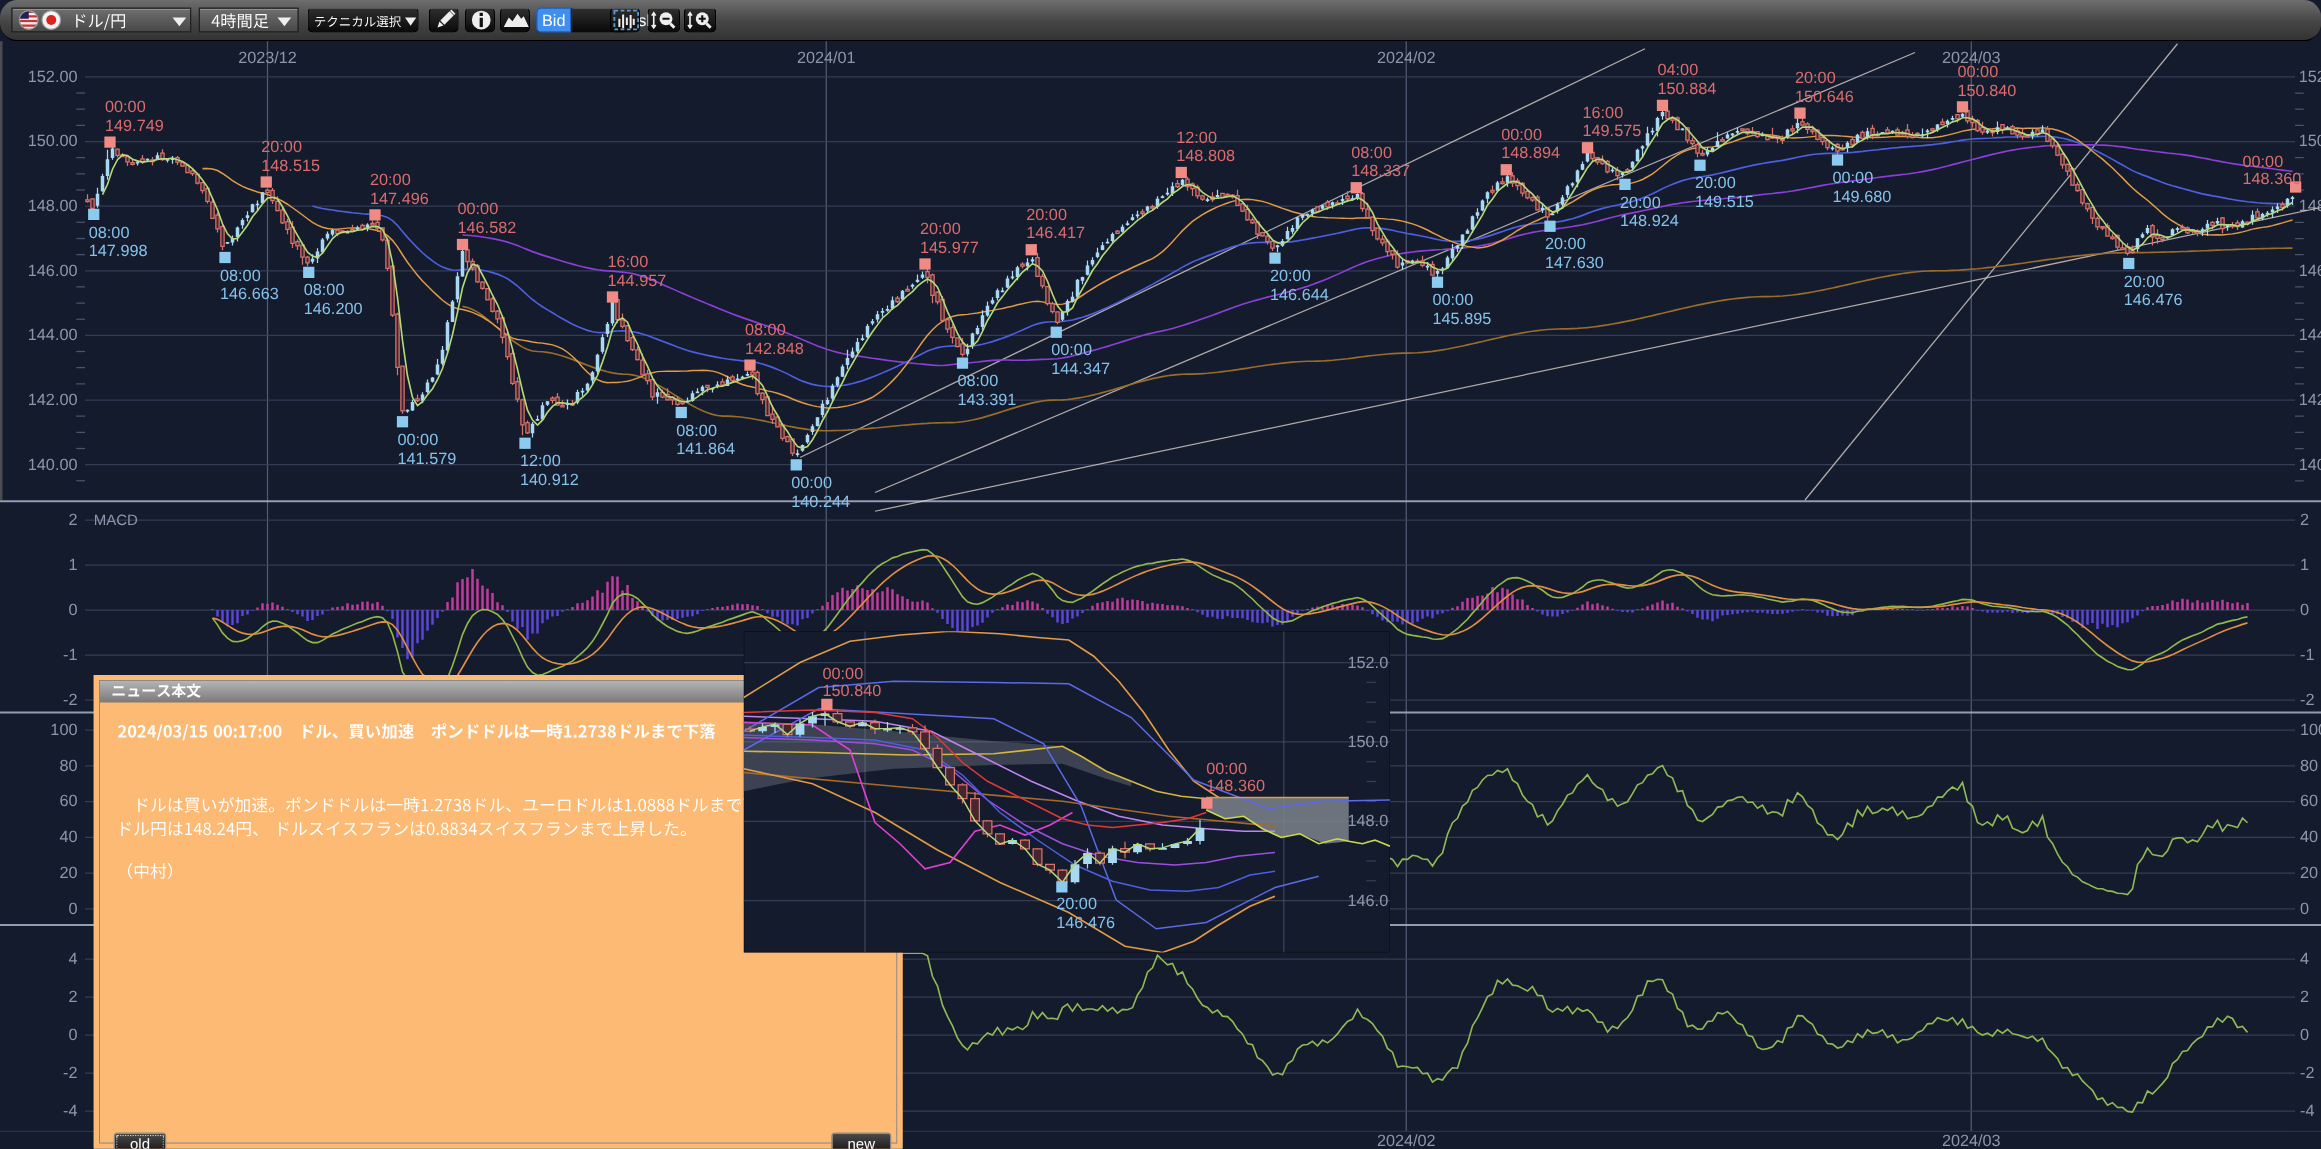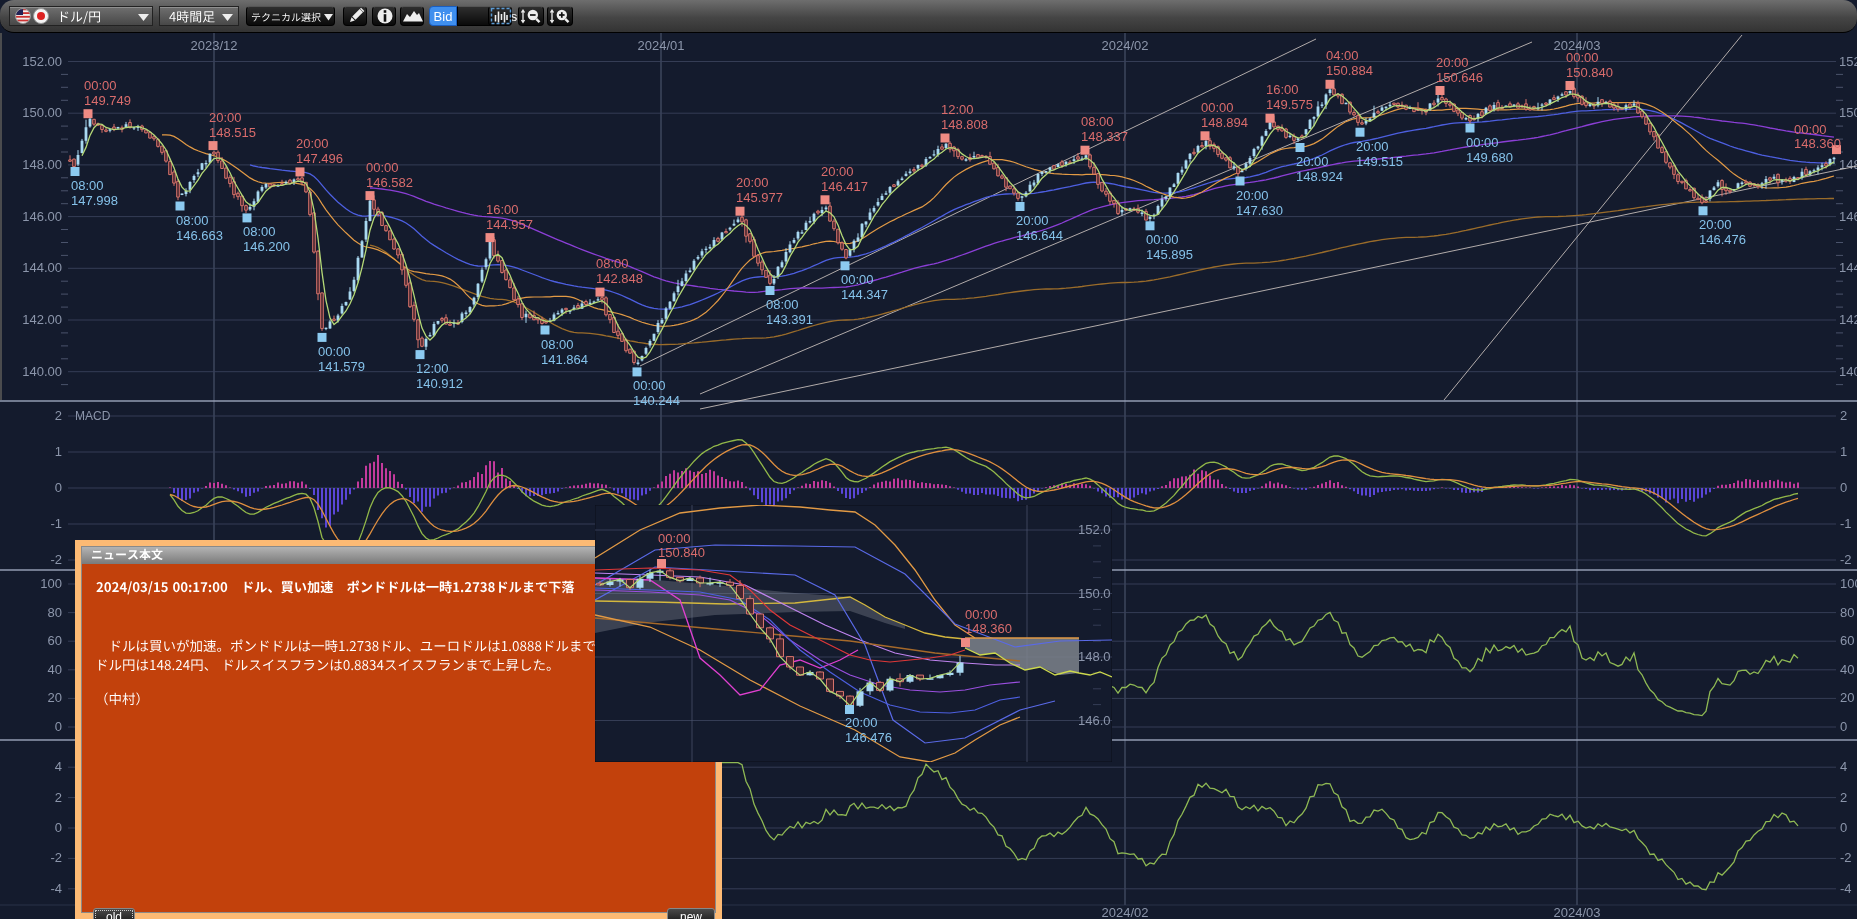--- a/index.html
+++ b/index.html
@@ -328,21 +328,21 @@
     <rect x="1832.0" y="145.1" width="9" height="9" fill="#ef8b84"></rect>
     <text x="1794.0" y="133.6" font-size="13" fill="#d96c6c" text-anchor="start" font-weight="normal" font-family="&quot;Liberation Sans&quot;, sans-serif">00:00</text>
     <text x="1794.0" y="147.6" font-size="13" fill="#d96c6c" text-anchor="start" font-weight="normal" font-family="&quot;Liberation Sans&quot;, sans-serif">148.360</text>
     <path d="M170.0 488.0V487.4M206.0 488.0V486.0M210.0 488.0V482.5M214.0 488.0V483.0M218.0 488.0V482.0M222.0 488.0V483.7M226.0 488.0V485.3M230.0 488.0V487.4M266.0 488.0V486.0M270.0 488.0V485.5M274.0 488.0V485.0M278.0 488.0V482.6M282.0 488.0V483.7M286.0 488.0V483.3M290.0 488.0V481.3M294.0 488.0V481.2M298.0 488.0V482.8M302.0 488.0V481.6M306.0 488.0V484.5M358.0 488.0V481.6M362.0 488.0V478.0M366.0 488.0V465.7M370.0 488.0V463.2M374.0 488.0V461.8M378.0 488.0V455.1M382.0 488.0V462.9M386.0 488.0V468.3M390.0 488.0V470.9M394.0 488.0V474.3M398.0 488.0V481.7M402.0 488.0V484.1M454.0 488.0V487.4M458.0 488.0V485.6M462.0 488.0V482.5M466.0 488.0V482.1M470.0 488.0V480.2M474.0 488.0V477.1M478.0 488.0V472.2M482.0 488.0V474.1M486.0 488.0V465.3M490.0 488.0V460.9M494.0 488.0V461.2M498.0 488.0V472.4M502.0 488.0V468.0M506.0 488.0V478.4M510.0 488.0V480.9M514.0 488.0V484.9M566.0 488.0V487.4M570.0 488.0V486.3M574.0 488.0V485.6M578.0 488.0V485.3M582.0 488.0V484.7M586.0 488.0V483.7M590.0 488.0V482.8M594.0 488.0V483.4M598.0 488.0V483.2M602.0 488.0V484.2M606.0 488.0V484.8M610.0 488.0V487.4M654.0 488.0V487.4M658.0 488.0V484.6M662.0 488.0V481.6M666.0 488.0V476.0M670.0 488.0V473.7M674.0 488.0V470.2M678.0 488.0V472.4M682.0 488.0V471.1M686.0 488.0V468.2M690.0 488.0V470.5M694.0 488.0V471.9M698.0 488.0V471.2M702.0 488.0V473.9M706.0 488.0V472.9M710.0 488.0V469.8M714.0 488.0V471.3M718.0 488.0V475.4M722.0 488.0V477.0M726.0 488.0V479.1M730.0 488.0V481.2M734.0 488.0V481.4M738.0 488.0V480.4M742.0 488.0V482.0M746.0 488.0V486.6M798.0 488.0V487.4M802.0 488.0V485.7M806.0 488.0V483.6M810.0 488.0V483.9M814.0 488.0V481.1M818.0 488.0V481.8M822.0 488.0V480.2M826.0 488.0V481.1M830.0 488.0V482.8M834.0 488.0V486.4M870.0 488.0V487.3M874.0 488.0V484.6M878.0 488.0V482.4M882.0 488.0V481.8M886.0 488.0V480.8M890.0 488.0V481.4M894.0 488.0V478.7M898.0 488.0V478.2M902.0 488.0V480.2M906.0 488.0V479.5M910.0 488.0V479.9M914.0 488.0V480.7M918.0 488.0V482.9M922.0 488.0V482.2M926.0 488.0V482.9M930.0 488.0V483.2M934.0 488.0V484.2M938.0 488.0V484.0M942.0 488.0V484.4M946.0 488.0V484.9M950.0 488.0V486.3M954.0 488.0V487.4M1046.0 488.0V487.2M1050.0 488.0V485.9M1054.0 488.0V485.2M1058.0 488.0V484.9M1062.0 488.0V483.3M1066.0 488.0V483.8M1070.0 488.0V484.7M1074.0 488.0V483.2M1078.0 488.0V484.5M1082.0 488.0V483.8M1086.0 488.0V484.3M1090.0 488.0V485.7M1162.0 488.0V486.2M1166.0 488.0V484.9M1170.0 488.0V481.3M1174.0 488.0V478.3M1178.0 488.0V478.2M1182.0 488.0V476.5M1186.0 488.0V476.3M1190.0 488.0V474.7M1194.0 488.0V469.5M1198.0 488.0V473.7M1202.0 488.0V470.2M1206.0 488.0V471.3M1210.0 488.0V475.5M1214.0 488.0V479.4M1218.0 488.0V479.5M1222.0 488.0V484.0M1226.0 488.0V486.4M1262.0 488.0V486.2M1266.0 488.0V483.6M1270.0 488.0V481.2M1274.0 488.0V483.4M1278.0 488.0V482.6M1282.0 488.0V484.2M1286.0 488.0V485.2M1290.0 488.0V486.9M1310.0 488.0V487.4M1314.0 488.0V486.7M1318.0 488.0V485.0M1322.0 488.0V483.5M1326.0 488.0V481.9M1330.0 488.0V480.3M1334.0 488.0V482.9M1338.0 488.0V482.1M1342.0 488.0V485.3M1346.0 488.0V486.7M1442.0 488.0V487.4M1494.0 488.0V487.4M1498.0 488.0V487.4M1502.0 488.0V487.3M1506.0 488.0V487.1M1510.0 488.0V486.8M1514.0 488.0V486.4M1518.0 488.0V487.2M1522.0 488.0V487.2M1526.0 488.0V487.4M1530.0 488.0V487.4M1542.0 488.0V487.4M1546.0 488.0V487.2M1550.0 488.0V486.4M1554.0 488.0V486.2M1558.0 488.0V486.4M1562.0 488.0V485.0M1566.0 488.0V485.8M1570.0 488.0V484.8M1574.0 488.0V485.2M1578.0 488.0V486.4M1718.0 488.0V485.8M1722.0 488.0V484.8M1726.0 488.0V484.7M1730.0 488.0V484.0M1734.0 488.0V482.9M1738.0 488.0V480.4M1742.0 488.0V481.5M1746.0 488.0V478.9M1750.0 488.0V479.5M1754.0 488.0V481.9M1758.0 488.0V480.1M1762.0 488.0V482.2M1766.0 488.0V481.7M1770.0 488.0V480.0M1774.0 488.0V481.2M1778.0 488.0V479.7M1782.0 488.0V481.5M1786.0 488.0V482.5M1790.0 488.0V481.7M1794.0 488.0V483.8M1798.0 488.0V482.4" stroke="#c23a9c" stroke-width="2.0" fill="none"></path>
     <path d="M174.0 488.0V493.1M178.0 488.0V498.2M182.0 488.0V501.0M186.0 488.0V499.9M190.0 488.0V498.6M194.0 488.0V492.8M198.0 488.0V491.5M202.0 488.0V488.6M234.0 488.0V489.6M238.0 488.0V491.3M242.0 488.0V493.2M246.0 488.0V496.7M250.0 488.0V496.0M254.0 488.0V492.7M258.0 488.0V491.5M262.0 488.0V488.6M310.0 488.0V488.9M314.0 488.0V495.1M318.0 488.0V510.0M322.0 488.0V518.3M326.0 488.0V527.4M330.0 488.0V526.1M334.0 488.0V514.6M338.0 488.0V511.8M342.0 488.0V504.6M346.0 488.0V499.7M350.0 488.0V494.3M354.0 488.0V489.4M406.0 488.0V489.6M410.0 488.0V497.1M414.0 488.0V503.1M418.0 488.0V501.6M422.0 488.0V511.7M426.0 488.0V506.8M430.0 488.0V506.7M434.0 488.0V498.5M438.0 488.0V495.6M442.0 488.0V493.2M446.0 488.0V492.7M450.0 488.0V489.4M518.0 488.0V489.1M522.0 488.0V492.6M526.0 488.0V496.3M530.0 488.0V496.3M534.0 488.0V495.9M538.0 488.0V495.9M542.0 488.0V495.2M546.0 488.0V494.1M550.0 488.0V493.4M554.0 488.0V493.0M558.0 488.0V491.4M562.0 488.0V488.7M614.0 488.0V490.5M618.0 488.0V493.4M622.0 488.0V493.3M626.0 488.0V497.4M630.0 488.0V499.5M634.0 488.0V499.4M638.0 488.0V500.3M642.0 488.0V495.4M646.0 488.0V494.3M650.0 488.0V490.7M750.0 488.0V490.2M754.0 488.0V495.2M758.0 488.0V499.1M762.0 488.0V502.3M766.0 488.0V505.8M770.0 488.0V504.5M774.0 488.0V507.4M778.0 488.0V501.6M782.0 488.0V500.4M786.0 488.0V498.2M790.0 488.0V493.9M794.0 488.0V490.2M838.0 488.0V491.0M842.0 488.0V493.7M846.0 488.0V498.0M850.0 488.0V499.1M854.0 488.0V498.3M858.0 488.0V494.8M862.0 488.0V493.1M866.0 488.0V490.4M958.0 488.0V489.7M962.0 488.0V491.8M966.0 488.0V493.7M970.0 488.0V493.4M974.0 488.0V494.9M978.0 488.0V495.1M982.0 488.0V493.0M986.0 488.0V494.4M990.0 488.0V494.4M994.0 488.0V494.5M998.0 488.0V496.0M1002.0 488.0V497.7M1006.0 488.0V498.1M1010.0 488.0V498.6M1014.0 488.0V498.0M1018.0 488.0V501.2M1022.0 488.0V499.9M1026.0 488.0V499.8M1030.0 488.0V497.0M1034.0 488.0V493.4M1038.0 488.0V491.8M1042.0 488.0V488.6M1094.0 488.0V488.6M1098.0 488.0V491.4M1102.0 488.0V493.3M1106.0 488.0V496.4M1110.0 488.0V497.7M1114.0 488.0V497.3M1118.0 488.0V497.3M1122.0 488.0V499.6M1126.0 488.0V498.6M1130.0 488.0V498.9M1134.0 488.0V497.4M1138.0 488.0V495.0M1142.0 488.0V493.2M1146.0 488.0V494.6M1150.0 488.0V491.4M1154.0 488.0V490.6M1158.0 488.0V488.9M1230.0 488.0V489.1M1234.0 488.0V491.6M1238.0 488.0V492.9M1242.0 488.0V493.1M1246.0 488.0V493.1M1250.0 488.0V491.1M1254.0 488.0V489.9M1258.0 488.0V488.6M1294.0 488.0V488.6M1298.0 488.0V489.5M1302.0 488.0V489.7M1306.0 488.0V489.9M1350.0 488.0V489.2M1354.0 488.0V491.2M1358.0 488.0V494.1M1362.0 488.0V495.5M1366.0 488.0V495.6M1370.0 488.0V496.9M1374.0 488.0V495.0M1378.0 488.0V492.4M1382.0 488.0V491.9M1386.0 488.0V491.3M1390.0 488.0V490.9M1394.0 488.0V490.1M1398.0 488.0V489.8M1402.0 488.0V489.3M1406.0 488.0V490.4M1410.0 488.0V490.0M1414.0 488.0V490.7M1418.0 488.0V491.1M1422.0 488.0V491.1M1426.0 488.0V491.0M1430.0 488.0V490.4M1434.0 488.0V489.3M1438.0 488.0V488.6M1446.0 488.0V488.6M1450.0 488.0V488.6M1454.0 488.0V490.0M1458.0 488.0V490.1M1462.0 488.0V492.5M1466.0 488.0V492.9M1470.0 488.0V492.8M1474.0 488.0V492.3M1478.0 488.0V492.5M1482.0 488.0V492.1M1486.0 488.0V489.5M1490.0 488.0V489.1M1534.0 488.0V488.6M1538.0 488.0V488.6M1582.0 488.0V488.6M1586.0 488.0V489.1M1590.0 488.0V490.2M1594.0 488.0V489.9M1598.0 488.0V490.1M1602.0 488.0V489.9M1606.0 488.0V489.4M1610.0 488.0V490.3M1614.0 488.0V489.9M1618.0 488.0V490.2M1622.0 488.0V490.5M1626.0 488.0V489.6M1630.0 488.0V489.5M1634.0 488.0V489.2M1638.0 488.0V490.1M1642.0 488.0V491.3M1646.0 488.0V491.4M1650.0 488.0V493.6M1654.0 488.0V494.5M1658.0 488.0V497.6M1662.0 488.0V498.3M1666.0 488.0V502.4M1670.0 488.0V499.8M1674.0 488.0V498.4M1678.0 488.0V503.2M1682.0 488.0V498.9M1686.0 488.0V501.7M1690.0 488.0V499.9M1694.0 488.0V501.7M1698.0 488.0V498.5M1702.0 488.0V497.7M1706.0 488.0V494.5M1710.0 488.0V492.3M1714.0 488.0V489.0" stroke="#5a46d8" stroke-width="2.0" fill="none"></path>
     <polyline points="170.0,494.5 174.0,499.9 178.0,506.3 182.0,510.5 186.0,513.1 190.0,513.4 194.0,512.5 198.0,510.8 202.0,507.8 206.0,505.2 210.0,501.4 214.0,498.4 218.0,496.9 222.0,497.0 226.0,498.5 230.0,500.4 234.0,503.5 238.0,506.2 242.0,509.5 246.0,512.5 250.0,514.1 254.0,514.1 258.0,512.3 262.0,509.9 266.0,507.2 270.0,505.4 274.0,503.4 278.0,501.8 282.0,500.1 286.0,498.4 290.0,497.2 294.0,495.4 298.0,494.0 302.0,493.3 306.0,494.2 310.0,498.4 314.0,507.7 318.0,521.5 322.0,537.5 326.0,543.8 330.0,543.8 334.0,543.8 338.0,543.8 342.0,543.8 346.0,543.8 350.0,543.8 354.0,543.8 358.0,542.6 362.0,532.4 366.0,520.6 370.0,507.7 374.0,498.8 378.0,492.5 382.0,489.3 386.0,487.6 390.0,487.8 394.0,489.4 398.0,491.6 402.0,495.7 406.0,501.3 410.0,509.0 414.0,516.8 418.0,525.9 422.0,533.6 426.0,538.0 430.0,540.2 434.0,539.6 438.0,538.0 442.0,536.0 446.0,534.6 450.0,533.0 454.0,530.9 458.0,528.9 462.0,525.3 466.0,521.9 470.0,518.0 474.0,513.1 478.0,506.7 482.0,499.2 486.0,491.5 490.0,482.6 494.0,477.9 498.0,475.3 502.0,475.2 506.0,476.4 510.0,478.8 514.0,482.7 518.0,486.6 522.0,491.8 526.0,495.2 530.0,498.4 534.0,501.2 538.0,503.2 542.0,505.1 546.0,506.2 550.0,506.7 554.0,505.9 558.0,504.8 562.0,503.1 566.0,501.7 570.0,500.5 574.0,499.0 578.0,497.8 582.0,496.0 586.0,494.7 590.0,493.3 594.0,491.9 598.0,490.4 602.0,489.3 606.0,490.9 610.0,492.8 614.0,496.4 618.0,499.5 622.0,502.8 626.0,506.8 630.0,510.0 634.0,513.8 638.0,516.5 642.0,517.2 646.0,516.2 650.0,513.9 654.0,510.6 658.0,506.1 662.0,501.9 666.0,496.6 670.0,491.2 674.0,485.6 678.0,480.1 682.0,475.1 686.0,470.1 690.0,465.9 694.0,461.2 698.0,457.3 702.0,453.6 706.0,450.8 710.0,448.7 714.0,446.3 718.0,445.2 722.0,443.4 726.0,442.3 730.0,441.4 734.0,440.5 738.0,439.7 742.0,440.0 746.0,443.1 750.0,446.9 754.0,452.7 758.0,458.8 762.0,464.9 766.0,471.2 770.0,477.3 774.0,481.5 778.0,482.9 782.0,483.4 786.0,482.1 790.0,480.0 794.0,477.7 798.0,474.7 802.0,472.5 806.0,469.5 810.0,467.1 814.0,464.2 818.0,462.1 822.0,460.3 826.0,458.7 830.0,460.1 834.0,462.7 838.0,467.3 842.0,472.1 846.0,477.5 850.0,480.5 854.0,481.5 858.0,481.9 862.0,480.0 866.0,478.3 870.0,475.6 874.0,472.9 878.0,470.0 882.0,467.0 886.0,464.4 890.0,461.6 894.0,459.7 898.0,457.6 902.0,455.9 906.0,454.2 910.0,452.9 914.0,452.0 918.0,450.9 922.0,450.7 926.0,449.7 930.0,449.1 934.0,448.6 938.0,447.8 942.0,447.7 946.0,447.2 950.0,448.1 954.0,449.6 958.0,452.1 962.0,454.9 966.0,457.5 970.0,459.9 974.0,461.6 978.0,463.4 982.0,464.9 986.0,466.4 990.0,469.1 994.0,472.1 998.0,475.8 1002.0,479.2 1006.0,483.4 1010.0,487.0 1014.0,490.6 1018.0,494.2 1022.0,496.6 1026.0,497.8 1030.0,497.3 1034.0,496.5 1038.0,494.4 1042.0,492.3 1046.0,490.5 1050.0,488.5 1054.0,487.2 1058.0,485.4 1062.0,484.2 1066.0,482.7 1070.0,481.8 1074.0,480.5 1078.0,479.6 1082.0,478.9 1086.0,478.0 1090.0,479.2 1094.0,481.4 1098.0,484.9 1102.0,488.7 1106.0,492.2 1110.0,496.0 1114.0,499.3 1118.0,503.4 1122.0,505.8 1126.0,507.5 1130.0,508.3 1134.0,508.9 1138.0,509.6 1142.0,510.0 1146.0,511.2 1150.0,511.4 1154.0,510.9 1158.0,508.9 1162.0,505.9 1166.0,503.0 1170.0,499.1 1174.0,495.4 1178.0,490.5 1182.0,486.2 1186.0,481.4 1190.0,476.6 1194.0,472.8 1198.0,468.9 1202.0,466.1 1206.0,463.3 1210.0,462.3 1214.0,462.1 1218.0,463.2 1222.0,465.0 1226.0,466.9 1230.0,469.9 1234.0,472.2 1238.0,475.4 1242.0,477.6 1246.0,478.2 1250.0,477.9 1254.0,476.4 1258.0,474.9 1262.0,472.3 1266.0,469.6 1270.0,466.2 1274.0,464.6 1278.0,464.0 1282.0,464.0 1286.0,465.4 1290.0,466.4 1294.0,468.2 1298.0,469.5 1302.0,470.5 1306.0,470.2 1310.0,468.7 1314.0,467.3 1318.0,464.8 1322.0,462.7 1326.0,459.8 1330.0,457.0 1334.0,456.0 1338.0,455.8 1342.0,457.2 1346.0,458.6 1350.0,461.5 1354.0,464.5 1358.0,468.3 1362.0,471.7 1366.0,474.1 1370.0,475.8 1374.0,476.3 1378.0,476.8 1382.0,476.5 1386.0,476.4 1390.0,476.0 1394.0,475.8 1398.0,476.2 1402.0,476.6 1406.0,477.5 1410.0,478.0 1414.0,479.2 1418.0,480.0 1422.0,480.8 1426.0,481.7 1430.0,481.1 1434.0,480.9 1438.0,479.8 1442.0,479.3 1446.0,479.6 1450.0,480.2 1454.0,481.7 1458.0,483.3 1462.0,485.4 1466.0,487.0 1470.0,488.8 1474.0,489.8 1478.0,489.9 1482.0,490.2 1486.0,489.0 1490.0,488.6 1494.0,487.4 1498.0,487.0 1502.0,486.5 1506.0,485.9 1510.0,485.5 1514.0,485.0 1518.0,485.2 1522.0,485.0 1526.0,485.4 1530.0,485.7 1534.0,485.9 1538.0,485.9 1542.0,485.4 1546.0,485.0 1550.0,484.0 1554.0,483.3 1558.0,482.3 1562.0,481.3 1566.0,480.6 1570.0,479.5 1574.0,479.7 1578.0,480.1 1582.0,481.6 1586.0,483.0 1590.0,484.0 1594.0,485.0 1598.0,485.2 1602.0,485.7 1606.0,485.9 1610.0,486.8 1614.0,487.7 1618.0,488.6 1622.0,489.2 1626.0,489.1 1630.0,489.4 1634.0,488.9 1638.0,490.1 1642.0,491.7 1646.0,494.0 1650.0,497.0 1654.0,500.0 1658.0,504.1 1662.0,507.8 1666.0,512.1 1670.0,515.9 1674.0,519.8 1678.0,523.6 1682.0,526.2 1686.0,529.0 1690.0,530.9 1694.0,533.2 1698.0,534.5 1702.0,535.7 1706.0,535.8 1710.0,533.7 1714.0,531.0 1718.0,527.6 1722.0,525.6 1726.0,523.8 1730.0,522.2 1734.0,520.1 1738.0,517.1 1742.0,514.4 1746.0,511.9 1750.0,510.3 1754.0,508.6 1758.0,507.2 1762.0,505.5 1766.0,503.2 1770.0,501.4 1774.0,499.3 1778.0,498.5 1782.0,497.3 1786.0,496.3 1790.0,495.6 1794.0,494.2 1798.0,493.5" fill="none" stroke="#92b849" stroke-width="1.3" opacity="1.00"></polyline>
     <polyline points="170.0,494.5 174.0,495.5 178.0,497.7 182.0,500.3 186.0,502.8 190.0,505.0 194.0,506.5 198.0,507.3 202.0,507.4 206.0,507.0 210.0,505.9 214.0,504.4 218.0,502.9 222.0,501.7 226.0,501.1 230.0,500.9 234.0,501.5 238.0,502.4 242.0,503.8 246.0,505.6 250.0,507.3 254.0,508.6 258.0,509.4 262.0,509.5 266.0,509.0 270.0,508.3 274.0,507.3 278.0,506.2 282.0,505.0 286.0,503.7 290.0,502.4 294.0,501.0 298.0,499.6 302.0,498.3 306.0,497.5 310.0,497.7 314.0,499.7 318.0,504.1 322.0,510.7 326.0,518.5 330.0,526.1 334.0,533.3 338.0,539.5 342.0,542.0 346.0,542.0 350.0,542.0 354.0,542.0 358.0,542.0 362.0,542.0 366.0,540.4 370.0,533.8 374.0,526.8 378.0,520.0 382.0,513.8 386.0,508.6 390.0,504.4 394.0,501.4 398.0,499.5 402.0,498.7 406.0,499.2 410.0,501.2 414.0,504.3 418.0,508.6 422.0,513.6 426.0,518.5 430.0,522.8 434.0,526.2 438.0,528.5 442.0,530.0 446.0,530.9 450.0,531.4 454.0,531.3 458.0,530.8 462.0,529.7 466.0,528.1 470.0,526.1 474.0,523.5 478.0,520.1 482.0,515.9 486.0,511.1 490.0,505.4 494.0,499.9 498.0,495.0 502.0,491.0 506.0,488.1 510.0,486.2 514.0,485.5 518.0,485.8 522.0,487.0 526.0,488.6 530.0,490.6 534.0,492.7 538.0,494.8 542.0,496.9 546.0,498.7 550.0,500.3 554.0,501.4 558.0,502.1 562.0,502.3 566.0,502.2 570.0,501.9 574.0,501.3 578.0,500.6 582.0,499.7 586.0,498.7 590.0,497.6 594.0,496.5 598.0,495.3 602.0,494.1 606.0,493.4 610.0,493.3 614.0,493.9 618.0,495.0 622.0,496.6 626.0,498.6 630.0,500.9 634.0,503.5 638.0,506.1 642.0,508.3 646.0,509.9 650.0,510.7 654.0,510.7 658.0,509.8 662.0,508.2 666.0,505.9 670.0,502.9 674.0,499.5 678.0,495.6 682.0,491.5 686.0,487.2 690.0,482.9 694.0,478.6 698.0,474.3 702.0,470.2 706.0,466.3 710.0,462.8 714.0,459.5 718.0,456.6 722.0,454.0 726.0,451.6 730.0,449.6 734.0,447.8 738.0,446.2 742.0,444.9 746.0,444.6 750.0,445.0 754.0,446.6 758.0,449.0 762.0,452.2 766.0,456.0 770.0,460.3 774.0,464.5 778.0,468.2 782.0,471.2 786.0,473.4 790.0,474.7 794.0,475.3 798.0,475.2 802.0,474.7 806.0,473.6 810.0,472.3 814.0,470.7 818.0,469.0 822.0,467.2 826.0,465.5 830.0,464.4 834.0,464.1 838.0,464.7 842.0,466.2 846.0,468.5 850.0,470.9 854.0,473.0 858.0,474.8 862.0,475.8 866.0,476.3 870.0,476.2 874.0,475.5 878.0,474.4 882.0,472.9 886.0,471.2 890.0,469.3 894.0,467.4 898.0,465.4 902.0,463.5 906.0,461.7 910.0,459.9 914.0,458.3 918.0,456.8 922.0,455.6 926.0,454.4 930.0,453.4 934.0,452.4 938.0,451.5 942.0,450.8 946.0,450.0 950.0,449.7 954.0,449.7 958.0,450.1 962.0,451.1 966.0,452.4 970.0,453.9 974.0,455.4 978.0,457.0 982.0,458.6 986.0,460.2 990.0,461.9 994.0,464.0 998.0,466.3 1002.0,468.9 1006.0,471.8 1010.0,474.8 1014.0,478.0 1018.0,481.2 1022.0,484.3 1026.0,487.0 1030.0,489.1 1034.0,490.5 1038.0,491.3 1042.0,491.5 1046.0,491.3 1050.0,490.7 1054.0,490.0 1058.0,489.1 1062.0,488.1 1066.0,487.0 1070.0,486.0 1074.0,484.9 1078.0,483.9 1082.0,482.9 1086.0,481.9 1090.0,481.3 1094.0,481.4 1098.0,482.1 1102.0,483.4 1106.0,485.1 1110.0,487.3 1114.0,489.7 1118.0,492.5 1122.0,495.1 1126.0,497.6 1130.0,499.8 1134.0,501.6 1138.0,503.2 1142.0,504.5 1146.0,505.9 1150.0,507.0 1154.0,507.8 1158.0,508.0 1162.0,507.6 1166.0,506.6 1170.0,505.1 1174.0,503.2 1178.0,500.7 1182.0,497.8 1186.0,494.5 1190.0,490.9 1194.0,487.3 1198.0,483.6 1202.0,480.1 1206.0,476.8 1210.0,473.9 1214.0,471.5 1218.0,469.9 1222.0,468.9 1226.0,468.5 1230.0,468.8 1234.0,469.5 1238.0,470.7 1242.0,472.0 1246.0,473.3 1250.0,474.2 1254.0,474.7 1258.0,474.7 1262.0,474.2 1266.0,473.3 1270.0,471.9 1274.0,470.4 1278.0,469.1 1282.0,468.1 1286.0,467.6 1290.0,467.3 1294.0,467.5 1298.0,467.9 1302.0,468.4 1306.0,468.8 1310.0,468.8 1314.0,468.5 1318.0,467.7 1322.0,466.7 1326.0,465.3 1330.0,463.7 1334.0,462.1 1338.0,460.9 1342.0,460.1 1346.0,459.8 1350.0,460.2 1354.0,461.0 1358.0,462.5 1362.0,464.3 1366.0,466.3 1370.0,468.2 1374.0,469.8 1378.0,471.2 1382.0,472.3 1386.0,473.1 1390.0,473.7 1394.0,474.1 1398.0,474.5 1402.0,474.9 1406.0,475.5 1410.0,476.0 1414.0,476.6 1418.0,477.3 1422.0,478.0 1426.0,478.7 1430.0,479.2 1434.0,479.5 1438.0,479.6 1442.0,479.6 1446.0,479.6 1450.0,479.7 1454.0,480.1 1458.0,480.7 1462.0,481.7 1466.0,482.7 1470.0,484.0 1474.0,485.1 1478.0,486.1 1482.0,486.9 1486.0,487.3 1490.0,487.6 1494.0,487.5 1498.0,487.4 1502.0,487.3 1506.0,487.0 1510.0,486.7 1514.0,486.4 1518.0,486.1 1522.0,485.9 1526.0,485.8 1530.0,485.8 1534.0,485.8 1538.0,485.8 1542.0,485.7 1546.0,485.6 1550.0,485.3 1554.0,484.9 1558.0,484.4 1562.0,483.7 1566.0,483.1 1570.0,482.4 1574.0,481.9 1578.0,481.5 1582.0,481.5 1586.0,481.8 1590.0,482.3 1594.0,482.8 1598.0,483.3 1602.0,483.8 1606.0,484.2 1610.0,484.7 1614.0,485.3 1618.0,486.0 1622.0,486.6 1626.0,487.1 1630.0,487.6 1634.0,487.8 1638.0,488.3 1642.0,489.0 1646.0,490.0 1650.0,491.4 1654.0,493.1 1658.0,495.3 1662.0,497.8 1666.0,500.7 1670.0,503.7 1674.0,506.9 1678.0,510.3 1682.0,513.5 1686.0,516.6 1690.0,519.4 1694.0,522.2 1698.0,524.6 1702.0,526.9 1706.0,528.7 1710.0,529.7 1714.0,529.9 1718.0,529.4 1722.0,528.7 1726.0,527.7 1730.0,526.6 1734.0,525.3 1738.0,523.7 1742.0,521.8 1746.0,519.8 1750.0,517.9 1754.0,516.1 1758.0,514.3 1762.0,512.5 1766.0,510.7 1770.0,508.8 1774.0,506.9 1778.0,505.2 1782.0,503.6 1786.0,502.2 1790.0,500.9 1794.0,499.5 1798.0,498.3" fill="none" stroke="#df8f3f" stroke-width="1.3" opacity="1.00"></polyline>
     <polyline points="126.0,622.0 130.0,626.7 134.0,626.5 138.0,626.1 142.0,630.9 146.0,635.8 150.0,643.4 154.0,644.3 158.0,654.3 162.0,661.1 166.0,669.4 170.0,679.5 174.0,684.5 178.0,691.2 182.0,687.0 186.0,683.3 190.0,673.1 194.0,666.9 198.0,663.0 202.0,654.8 206.0,654.5 210.0,646.7 214.0,647.1 218.0,653.7 222.0,660.9 226.0,668.4 230.0,672.1 234.0,678.9 238.0,680.1 242.0,684.9 246.0,687.1 250.0,683.0 254.0,676.2 258.0,666.0 262.0,661.6 266.0,658.7 270.0,661.2 274.0,659.1 278.0,659.6 282.0,658.2 286.0,655.9 290.0,657.7 294.0,652.7 298.0,652.9 302.0,656.5 306.0,667.5 310.0,684.6 314.0,698.9 318.0,707.0 322.0,711.1 326.0,710.4 330.0,705.3 334.0,704.2 338.0,700.2 342.0,692.0 346.0,688.7 350.0,680.5 354.0,672.0 358.0,659.0 362.0,650.9 366.0,642.6 370.0,635.6 374.0,640.3 378.0,643.0 382.0,648.9 386.0,651.5 390.0,656.0 394.0,660.3 398.0,663.1 402.0,669.4 406.0,675.1 410.0,681.9 414.0,685.3 418.0,690.2 422.0,691.6 426.0,686.7 430.0,684.2 434.0,677.2 438.0,675.2 442.0,674.7 446.0,676.2 450.0,676.2 454.0,675.0 458.0,675.2 462.0,667.4 466.0,666.5 470.0,661.9 474.0,655.0 478.0,646.0 482.0,638.4 486.0,633.5 490.0,626.6 494.0,637.4 498.0,641.2 502.0,648.7 506.0,653.0 510.0,657.6 514.0,664.2 518.0,666.5 522.0,672.5 526.0,670.0 530.0,671.8 534.0,672.9 538.0,672.9 542.0,674.8 546.0,673.3 550.0,672.0 554.0,666.1 558.0,664.7 562.0,661.0 566.0,661.3 570.0,661.8 574.0,658.7 578.0,659.3 582.0,654.1 586.0,655.2 590.0,653.1 594.0,651.3 598.0,648.6 602.0,649.6 606.0,668.3 610.0,672.8 614.0,682.7 618.0,684.6 622.0,688.2 626.0,693.1 630.0,694.3 634.0,698.3 638.0,698.3 642.0,687.9 646.0,676.7 650.0,668.1 654.0,660.5 658.0,650.5 662.0,648.0 666.0,639.4 670.0,635.2 674.0,630.2 678.0,626.6 682.0,624.2 686.0,620.8 690.0,619.5 694.0,615.6 698.0,614.2 702.0,612.3 706.0,611.4 710.0,610.8 714.0,608.5 718.0,610.4 722.0,607.4 726.0,607.2 730.0,605.9 734.0,604.7 738.0,603.5 742.0,607.7 746.0,629.7 750.0,636.3 754.0,652.0 758.0,657.9 762.0,663.2 766.0,668.5 770.0,672.6 774.0,668.0 778.0,657.0 782.0,653.3 786.0,645.8 790.0,640.9 794.0,638.2 798.0,633.6 802.0,633.8 806.0,628.6 810.0,627.7 814.0,624.0 818.0,623.6 822.0,622.1 826.0,620.8 830.0,638.1 834.0,646.0 838.0,658.2 842.0,662.9 846.0,668.7 850.0,661.3 854.0,654.6 858.0,652.1 862.0,643.0 866.0,641.6 870.0,636.3 874.0,633.9 878.0,630.8 882.0,627.9 886.0,626.5 890.0,623.6 894.0,623.4 898.0,620.8 902.0,619.6 906.0,617.4 910.0,616.5 914.0,615.9 918.0,613.6 922.0,615.3 926.0,612.1 930.0,611.3 934.0,610.1 938.0,608.0 942.0,608.6 946.0,606.4 950.0,616.8 954.0,619.9 958.0,629.8 962.0,634.1 966.0,634.2 970.0,634.8 974.0,631.2 978.0,634.9 982.0,632.8 986.0,634.7 990.0,648.3 994.0,655.3 998.0,664.5 1002.0,667.2 1006.0,676.4 1010.0,677.8 1014.0,681.8 1018.0,685.8 1022.0,681.8 1026.0,675.8 1030.0,663.3 1034.0,660.0 1038.0,649.5 1042.0,647.0 1046.0,646.3 1050.0,642.4 1054.0,645.1 1058.0,639.5 1062.0,641.7 1066.0,637.5 1070.0,639.4 1074.0,635.3 1078.0,635.3 1082.0,634.6 1086.0,630.7 1090.0,652.3 1094.0,661.9 1098.0,672.9 1102.0,678.5 1106.0,681.0 1110.0,685.9 1114.0,687.5 1118.0,693.2 1122.0,687.3 1126.0,687.5 1130.0,684.2 1134.0,685.0 1138.0,687.2 1142.0,687.5 1146.0,692.8 1150.0,686.4 1154.0,682.4 1158.0,667.5 1162.0,658.1 1166.0,654.7 1170.0,644.9 1174.0,641.7 1178.0,632.2 1182.0,630.0 1186.0,624.0 1190.0,620.4 1194.0,620.0 1198.0,616.4 1202.0,617.9 1206.0,615.0 1210.0,624.1 1214.0,626.9 1218.0,636.0 1222.0,641.2 1226.0,643.7 1230.0,653.5 1234.0,651.7 1238.0,660.0 1242.0,656.8 1246.0,648.7 1250.0,643.4 1254.0,636.1 1258.0,634.3 1262.0,627.4 1266.0,624.3 1270.0,619.7 1274.0,626.1 1278.0,629.8 1282.0,631.6 1286.0,640.3 1290.0,638.9 1294.0,644.9 1298.0,642.9 1302.0,641.4 1306.0,634.9 1310.0,627.9 1314.0,626.1 1318.0,620.2 1322.0,619.1 1326.0,614.4 1330.0,612.4 1334.0,620.3 1338.0,622.2 1342.0,633.2 1346.0,632.6 1350.0,644.6 1354.0,647.9 1358.0,656.0 1362.0,657.2 1366.0,654.2 1370.0,651.6 1374.0,645.7 1378.0,645.1 1382.0,640.6 1386.0,639.9 1390.0,637.9 1394.0,637.4 1398.0,642.0 1402.0,641.6 1406.0,646.6 1410.0,644.1 1414.0,651.2 1418.0,649.5 1422.0,650.0 1426.0,652.7 1430.0,639.8 1434.0,642.1 1438.0,634.2 1442.0,637.5 1446.0,644.3 1450.0,647.5 1454.0,658.3 1458.0,661.0 1462.0,667.9 1466.0,667.8 1470.0,671.7 1474.0,667.4 1478.0,658.4 1482.0,661.3 1486.0,648.1 1490.0,652.9 1494.0,645.1 1498.0,650.8 1502.0,649.7 1506.0,646.6 1510.0,648.4 1514.0,645.5 1518.0,652.3 1522.0,648.7 1526.0,655.0 1530.0,653.8 1534.0,653.2 1538.0,651.4 1542.0,645.7 1546.0,644.5 1550.0,637.6 1554.0,637.7 1558.0,632.8 1562.0,629.6 1566.0,631.9 1570.0,626.0 1574.0,641.6 1578.0,644.8 1582.0,658.0 1586.0,660.1 1590.0,657.5 1594.0,660.5 1598.0,651.9 1602.0,655.9 1606.0,652.9 1610.0,662.5 1614.0,664.2 1618.0,666.2 1622.0,664.4 1626.0,657.0 1630.0,661.0 1634.0,652.8 1638.0,669.8 1642.0,674.8 1646.0,683.1 1650.0,689.8 1654.0,693.4 1658.0,699.7 1662.0,701.7 1666.0,705.5 1670.0,707.1 1674.0,709.2 1678.0,711.0 1682.0,711.0 1686.0,712.7 1690.0,713.1 1694.0,714.6 1698.0,714.8 1702.0,715.6 1706.0,711.1 1710.0,691.6 1714.0,686.5 1718.0,678.5 1722.0,683.7 1726.0,684.4 1730.0,685.1 1734.0,680.7 1738.0,671.3 1742.0,670.3 1746.0,670.2 1750.0,674.2 1754.0,672.0 1758.0,673.5 1762.0,667.7 1766.0,660.4 1770.0,662.1 1774.0,656.3 1778.0,664.9 1782.0,659.7 1786.0,660.8 1790.0,662.1 1794.0,654.5 1798.0,658.2" fill="none" stroke="#8fb954" stroke-width="1.3" opacity="1.00"></polyline>
     <polyline points="150.0,813.6 154.0,810.0 158.0,822.6 162.0,835.6 166.0,849.9 170.0,864.1 174.0,866.2 178.0,874.4 182.0,869.5 186.0,866.8 190.0,862.1 194.0,858.1 198.0,857.2 202.0,850.0 206.0,853.0 210.0,844.9 214.0,845.3 218.0,850.0 222.0,853.1 226.0,857.4 230.0,857.4 234.0,864.1 238.0,860.5 242.0,862.5 246.0,859.8 250.0,848.9 254.0,839.7 258.0,824.5 262.0,823.7 266.0,823.6 270.0,831.2 274.0,833.7 278.0,836.5 282.0,841.4 286.0,840.4 290.0,847.4 294.0,844.5 298.0,840.3 302.0,837.0 306.0,836.8 310.0,848.1 314.0,865.2 318.0,890.9 322.0,893.4 326.0,893.4 330.0,893.4 334.0,893.4 338.0,893.4 342.0,893.4 346.0,893.4 350.0,893.4 354.0,889.4 358.0,874.9 362.0,865.0 366.0,853.2 370.0,839.0 374.0,847.3 378.0,850.4 382.0,855.9 386.0,853.1 390.0,844.3 394.0,826.0 398.0,802.9 402.0,790.0 406.0,800.6 410.0,818.4 414.0,827.4 418.0,843.7 422.0,854.1 426.0,851.9 430.0,856.2 434.0,856.7 438.0,868.8 442.0,879.1 446.0,893.4 450.0,893.4 454.0,893.4 458.0,893.4 462.0,885.0 466.0,881.0 470.0,871.4 474.0,859.6 478.0,846.6 482.0,827.9 486.0,811.1 490.0,785.8 494.0,786.8 498.0,777.0 502.0,780.2 506.0,789.7 510.0,797.2 514.0,812.3 518.0,817.4 522.0,826.2 526.0,821.3 530.0,823.8 534.0,826.2 538.0,826.0 542.0,834.3 546.0,834.0 550.0,836.9 554.0,838.8 558.0,847.0 562.0,853.7 566.0,860.7 570.0,872.5 574.0,861.5 578.0,858.4 582.0,848.1 586.0,844.1 590.0,837.9 594.0,829.0 598.0,824.6 602.0,816.6 606.0,828.6 610.0,829.2 614.0,836.2 618.0,838.1 622.0,839.6 626.0,846.7 630.0,849.1 634.0,859.0 638.0,859.9 642.0,858.1 646.0,852.7 650.0,847.8 654.0,845.0 658.0,837.7 662.0,838.6 666.0,830.6 670.0,827.4 674.0,822.7 678.0,819.6 682.0,816.0 686.0,801.4 690.0,796.3 694.0,781.5 698.0,777.2 702.0,769.7 706.0,762.6 710.0,762.6 714.0,762.6 718.0,762.6 722.0,762.6 726.0,762.6 730.0,762.6 734.0,762.6 738.0,762.6 742.0,764.6 746.0,781.2 750.0,788.9 754.0,804.1 758.0,813.1 762.0,820.7 766.0,830.4 770.0,836.3 774.0,839.9 778.0,834.4 782.0,835.1 786.0,830.2 790.0,826.4 794.0,828.0 798.0,822.0 802.0,827.9 806.0,822.3 810.0,823.8 814.0,821.5 818.0,823.7 822.0,820.2 826.0,809.4 830.0,814.9 834.0,810.1 838.0,814.8 842.0,814.6 846.0,815.4 850.0,806.0 854.0,803.3 858.0,808.9 862.0,803.1 866.0,808.3 870.0,807.2 874.0,807.2 878.0,808.5 882.0,804.6 886.0,808.9 890.0,806.0 894.0,810.5 898.0,807.5 902.0,807.8 906.0,806.2 910.0,796.0 914.0,790.2 918.0,777.8 922.0,774.3 926.0,764.1 930.0,768.2 934.0,771.9 938.0,770.7 942.0,779.7 946.0,777.6 950.0,787.1 954.0,791.1 958.0,798.6 962.0,804.2 966.0,806.0 970.0,810.3 974.0,808.1 978.0,812.9 982.0,813.3 986.0,817.1 990.0,823.3 994.0,827.1 998.0,834.9 1002.0,835.8 1006.0,846.2 1010.0,848.5 1014.0,853.3 1018.0,860.0 1022.0,858.4 1026.0,859.8 1030.0,851.0 1034.0,848.4 1038.0,839.2 1042.0,836.0 1046.0,835.6 1050.0,833.1 1054.0,836.6 1058.0,832.1 1062.0,834.3 1066.0,831.2 1070.0,827.1 1074.0,821.7 1078.0,817.2 1082.0,815.3 1086.0,807.3 1090.0,813.9 1094.0,815.6 1098.0,818.9 1102.0,824.7 1106.0,829.0 1110.0,838.7 1114.0,841.7 1118.0,853.7 1122.0,852.8 1126.0,853.4 1130.0,854.4 1134.0,853.9 1138.0,859.0 1142.0,858.5 1146.0,865.7 1150.0,862.9 1154.0,864.0 1158.0,858.3 1162.0,854.2 1166.0,854.6 1170.0,841.4 1174.0,834.6 1178.0,820.6 1182.0,814.3 1186.0,806.1 1190.0,797.3 1194.0,795.2 1198.0,784.2 1202.0,787.1 1206.0,783.2 1210.0,788.1 1214.0,788.6 1218.0,790.7 1222.0,792.8 1226.0,789.2 1230.0,796.3 1234.0,796.6 1238.0,807.0 1242.0,809.7 1246.0,806.7 1250.0,808.8 1254.0,805.2 1258.0,811.0 1262.0,806.4 1266.0,809.0 1270.0,807.7 1274.0,811.2 1278.0,817.5 1282.0,817.8 1286.0,825.7 1290.0,821.0 1294.0,822.8 1298.0,817.5 1302.0,814.0 1306.0,808.1 1310.0,796.8 1314.0,796.1 1318.0,784.7 1322.0,785.1 1326.0,783.4 1330.0,783.8 1334.0,792.9 1338.0,795.2 1342.0,806.8 1346.0,809.7 1350.0,821.4 1354.0,820.2 1358.0,823.3 1362.0,823.2 1366.0,817.2 1370.0,816.8 1374.0,810.1 1378.0,811.1 1382.0,809.2 1386.0,813.4 1390.0,818.4 1394.0,819.9 1398.0,828.3 1402.0,829.4 1406.0,837.7 1410.0,839.6 1414.0,838.9 1418.0,837.4 1422.0,832.5 1426.0,834.0 1430.0,822.5 1434.0,821.4 1438.0,812.5 1442.0,812.7 1446.0,816.8 1450.0,819.4 1454.0,827.2 1458.0,828.7 1462.0,834.8 1466.0,835.3 1470.0,838.4 1474.0,837.4 1478.0,832.6 1482.0,834.0 1486.0,826.9 1490.0,830.0 1494.0,823.8 1498.0,826.7 1502.0,826.1 1506.0,823.8 1510.0,829.9 1514.0,827.9 1518.0,834.3 1522.0,831.8 1526.0,831.8 1530.0,830.3 1534.0,826.0 1538.0,824.3 1542.0,819.1 1546.0,818.7 1550.0,814.2 1554.0,815.6 1558.0,816.7 1562.0,814.1 1566.0,819.8 1570.0,815.2 1574.0,822.6 1578.0,821.2 1582.0,825.9 1586.0,828.0 1590.0,826.6 1594.0,828.9 1598.0,823.8 1602.0,826.5 1606.0,823.4 1610.0,827.0 1614.0,827.8 1618.0,829.1 1622.0,830.6 1626.0,829.0 1630.0,832.9 1634.0,830.5 1638.0,838.6 1642.0,842.5 1646.0,846.8 1650.0,854.5 1654.0,854.0 1658.0,860.4 1662.0,859.1 1666.0,864.7 1670.0,868.6 1674.0,872.3 1678.0,879.6 1682.0,878.4 1686.0,884.1 1690.0,882.1 1694.0,886.0 1698.0,885.9 1702.0,889.1 1706.0,889.7 1710.0,881.9 1714.0,882.3 1718.0,872.8 1722.0,875.1 1726.0,871.0 1730.0,866.7 1734.0,861.8 1738.0,850.8 1742.0,847.5 1746.0,841.1 1750.0,840.4 1754.0,834.9 1758.0,831.2 1762.0,829.1 1766.0,821.7 1770.0,821.3 1774.0,814.5 1778.0,817.7 1782.0,813.0 1786.0,814.8 1790.0,822.0 1794.0,821.2 1798.0,825.9" fill="none" stroke="#8fb954" stroke-width="1.3" opacity="1.00"></polyline>
   </svg>
-<div style="position:absolute;left:75px;top:540px;width:647px;height:379px;background:#c2410c;border:6px solid #fdba74;box-shadow:0 0 0 1px #8a8a8a inset;">
+<div style="position:absolute;left:75px;top:540px;width:647px;height:379px;background:#fdba74;border:4px solid #fdba74;box-shadow:0 0 0 1px #8a8a8a inset;">
 <div style="position:absolute;left:1px;top:1px;right:1px;height:17px;background:linear-gradient(#b3b3b3,#7a7a7a);"></div>
 <svg width="647" height="379" style="position:absolute;left:0;top:0">
       <g fill="#ffffff">
         <use href="#g0" transform="translate(10.0 13.0) scale(0.0120)"></use>
         <use href="#g1" transform="translate(22.0 13.0) scale(0.0120)"></use>
         <use href="#g2" transform="translate(34.0 13.0) scale(0.0120)"></use>
         <use href="#g3" transform="translate(46.0 13.0) scale(0.0120)"></use>
         <use href="#g4" transform="translate(58.0 13.0) scale(0.0120)"></use>
         <use href="#g5" transform="translate(70.0 13.0) scale(0.0120)"></use>
       </g>

